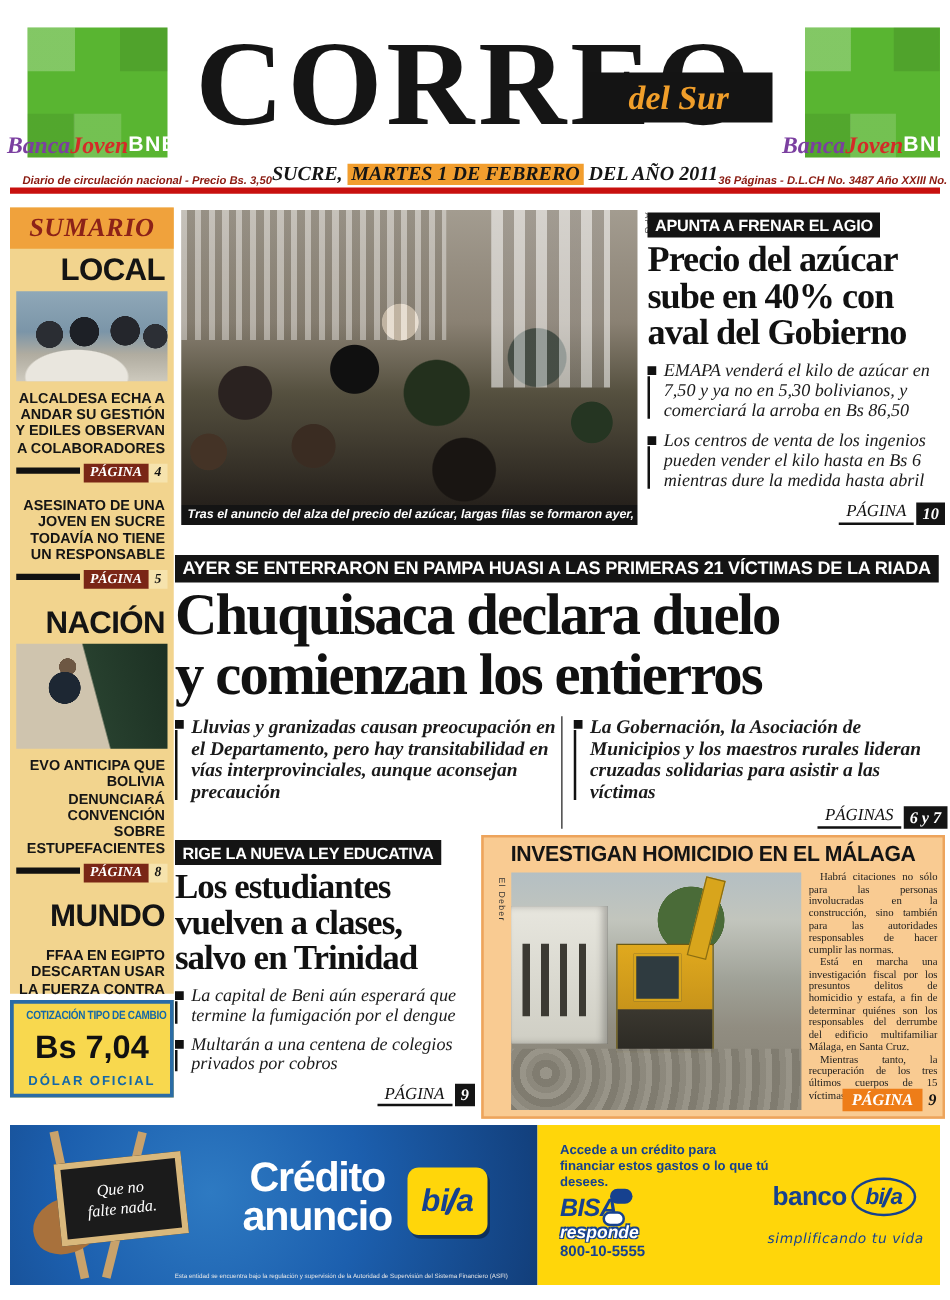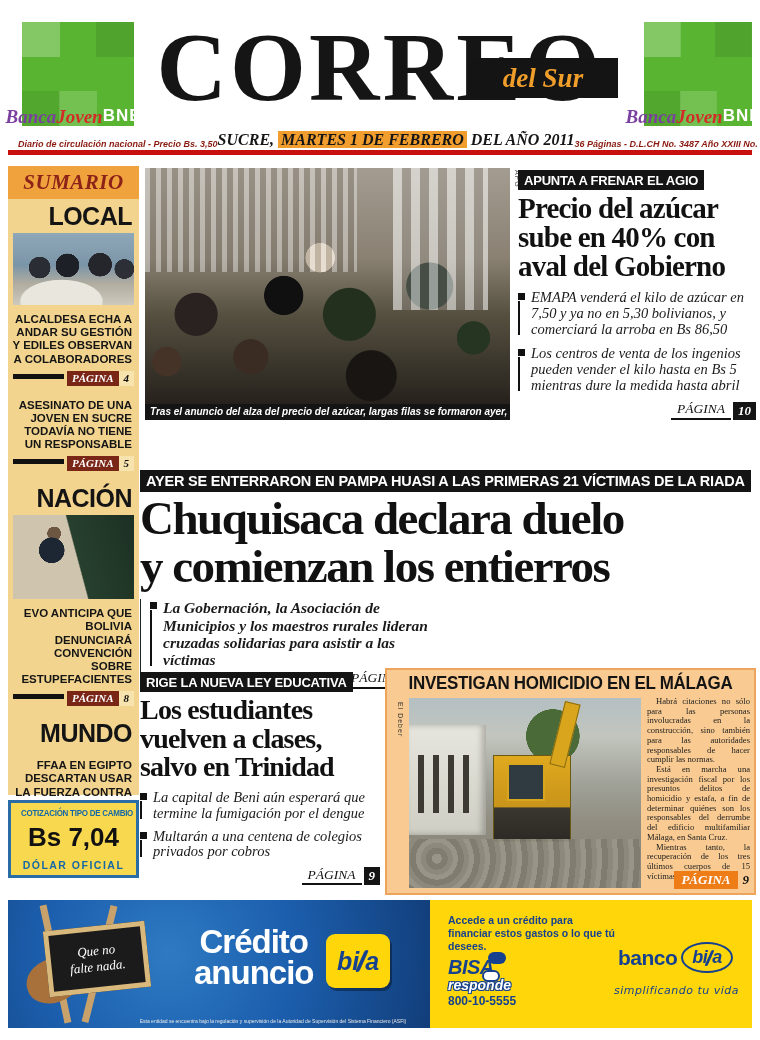--- a/index.html
+++ b/index.html
@@ -119,21 +119,21 @@
     font-style:italic;font-weight:bold;font-size:13px;padding:1px 5px;margin-left:2px;}
 
   
   .story-sugar{position:absolute;left:518px;top:170px;width:238px;}
   .story-sugar .headline{font-size:29px;line-height:1.0;letter-spacing:-.8px;margin-top:4px;}
   .story-sugar .bullets{margin-top:9px;}
   .story-sugar .bullet{font-size:14.5px;line-height:1.1;margin-bottom:8px;}
   .story-sugar .story-badge{margin-top:2px;}
 
   
-  .story-flood{position:absolute;left:140px;top:470px;width:618px;}
+  .story-flood{position:absolute;left:140px;top:444px;width:618px;}
   .story-flood .kicker{font-size:14.5px;}
   .story-flood .headline{font-size:47px;line-height:1.04;letter-spacing:-1.5px;margin-top:2px;}
   .flood-bullets{display:flex;margin-top:8px;}
   .flood-col{width:50%;}
   .flood-col-right{border-left:1.5px solid #222;padding-left:9px;}
   .story-flood .bullet{font-weight:bold;font-size:15.5px;line-height:1.12;}
   .story-flood .story-badge{margin-top:2px;}
 
   
   .story-school{position:absolute;left:140px;top:672px;width:240px;}
@@ -312,35 +312,38 @@
 
   <div class="story-sugar">
     <div class="kicker">APUNTA A FRENAR EL AGIO</div>
     <div class="headline">
       <span>Precio del azúcar</span>
       <span>sube en 40% con</span>
       <span>aval del Gobierno</span>
     </div>
     <div class="bullets">
       <div class="bullet">EMAPA venderá el kilo de azúcar en 7,50 y ya no en 5,30 bolivianos, y comerciará la arroba en Bs 86,50</div>
-      <div class="bullet">Los centros de venta de los ingenios pueden vender el kilo hasta en Bs 5 mientras dure la medida hasta abril</div>
+      <div class="bullet">Los centros de venta de los ingenios pueden vender el kilo hasta en Bs 6 mientras dure la medida hasta abril</div>
     </div>
     <div class="story-badge">
       <span class="plabel">PÁGINA</span>
       <span class="pnum">10</span>
     </div>
   </div>
 
   <div class="story-flood">
     <div class="kicker">AYER SE ENTERRARON EN PAMPA HUASI A LAS PRIMERAS 21 VÍCTIMAS DE LA RIADA</div>
     <div class="headline">
       <span>Chuquisaca declara duelo</span>
       <span>y comienzan los entierros</span>
     </div>
     <div class="flood-bullets">
+      <div class="flood-col">
+        <div class="bullet">Lluvias y granizadas causan preocupación en el Departamento, pero hay transitabilidad en vías interprovinciales, aunque aconsejan precaución</div>
+      </div>
       <div class="flood-col flood-col-right">
         <div class="bullet">La Gobernación, la Asociación de Municipios y los maestros rurales lideran cruzadas solidarias para asistir a las víctimas</div>
         <div class="story-badge">
           <span class="plabel">PÁGINAS</span>
           <span class="pnum">6 y 7</span>
         </div>
       </div>
     </div>
   </div>
 

